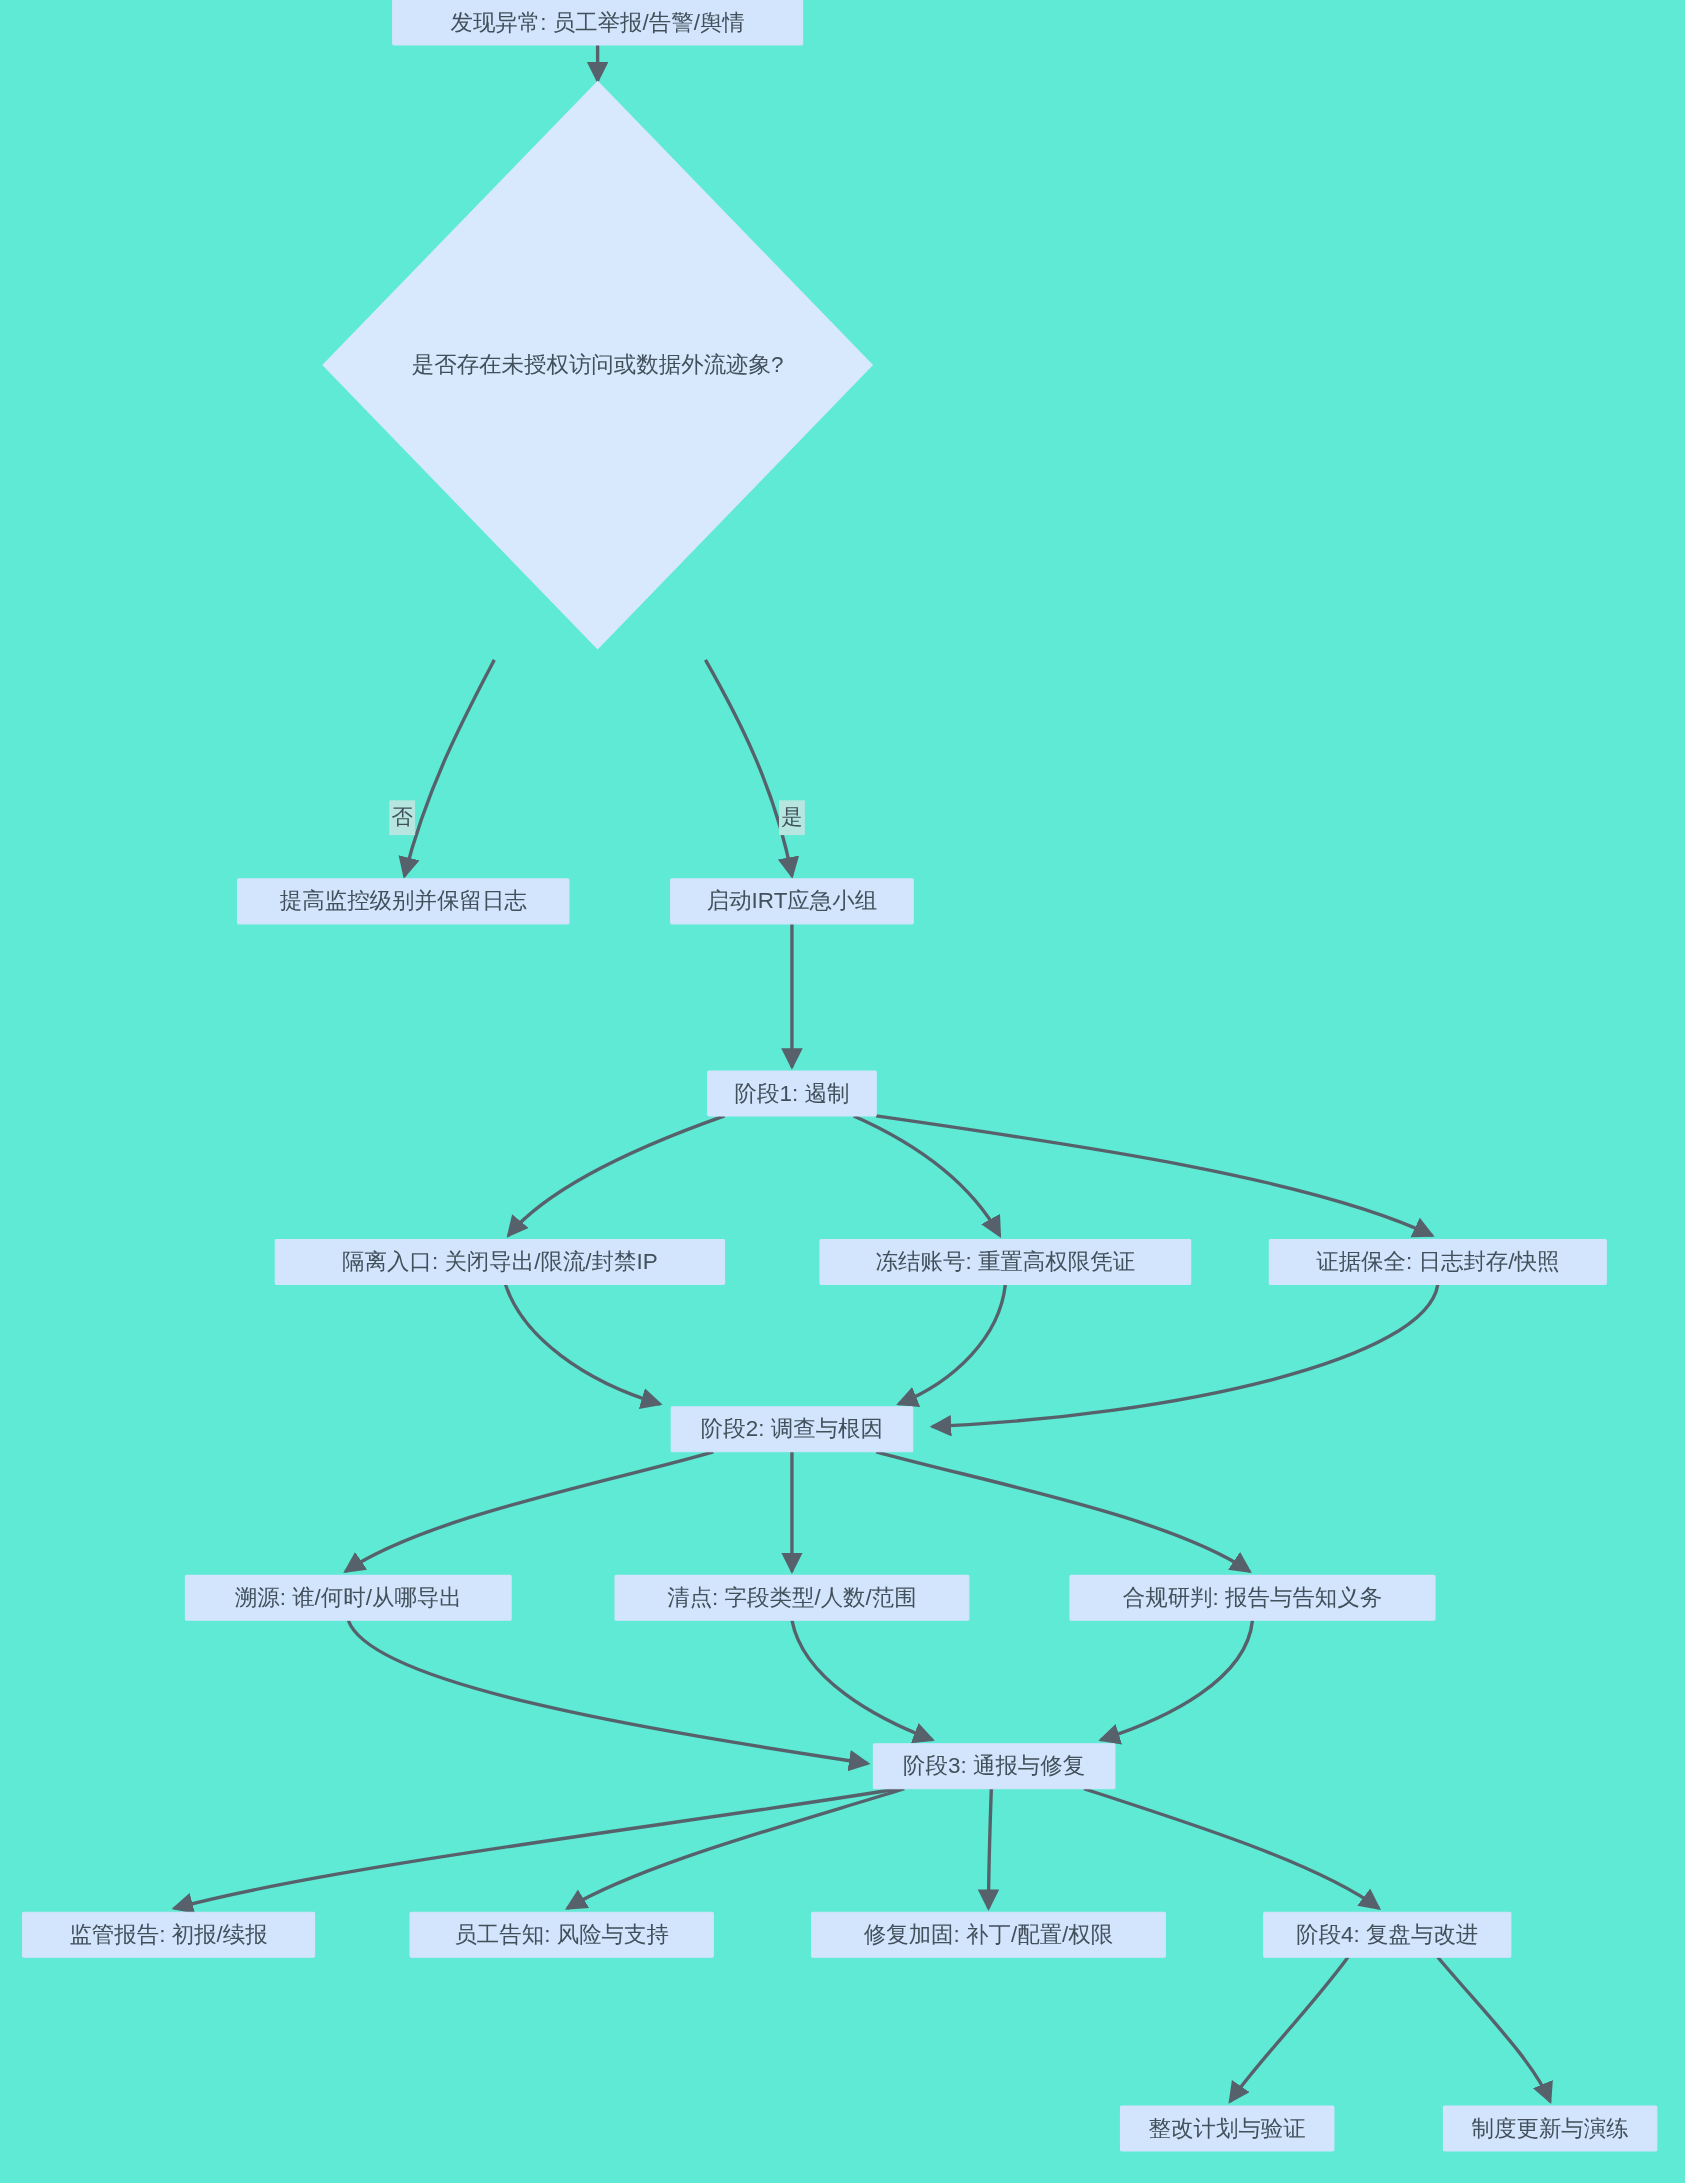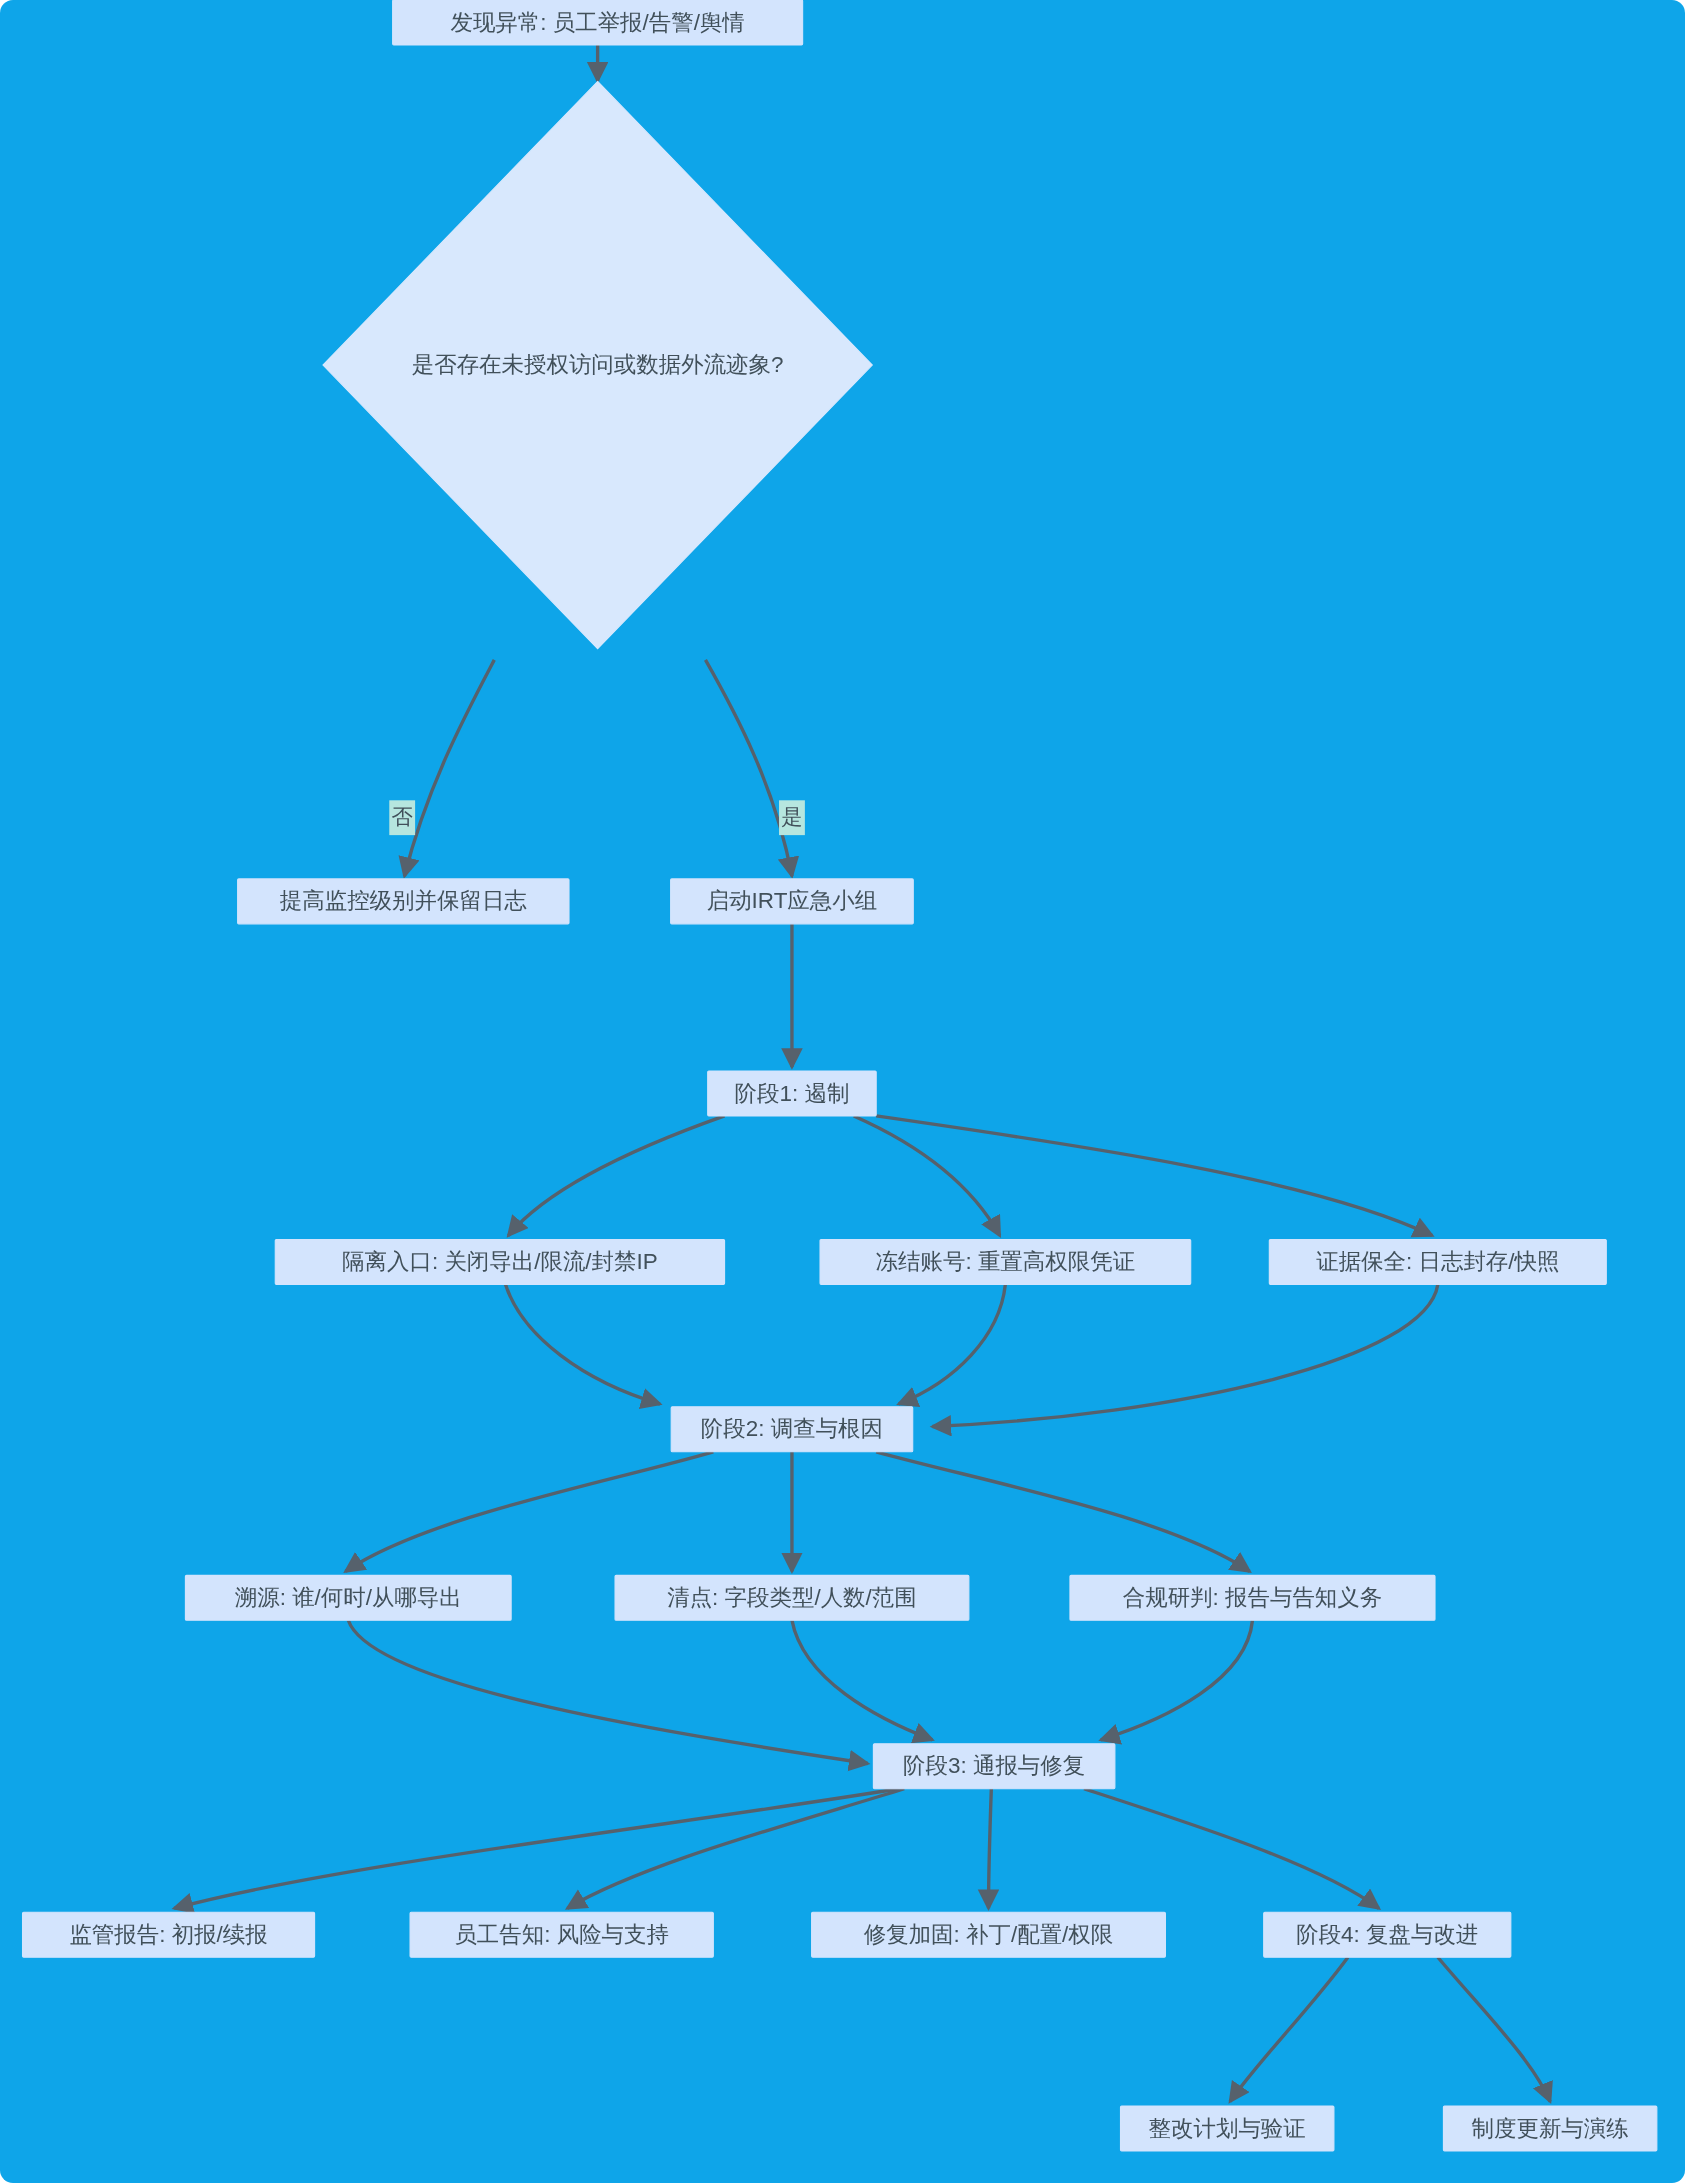--- a/index.html
+++ b/index.html
@@ -10,22 +10,21 @@
   body {
     width: 1685px;
     height: 2183px;
     font-family: "Liberation Sans", "DejaVu Sans", sans-serif;
     overflow: hidden;
   }
   #flow-root {
     position: relative;
     width: 1685px;
     height: 2183px;
-    background: #0ea5e9;
-    border-radius: 13px;
+    background: #5eead4;
   }
   svg#flow-svg {
     position: absolute;
     top: 0;
     left: 0;
     width: 1685px;
     height: 2183px;
     display: block;
   }
   .node-rect {

